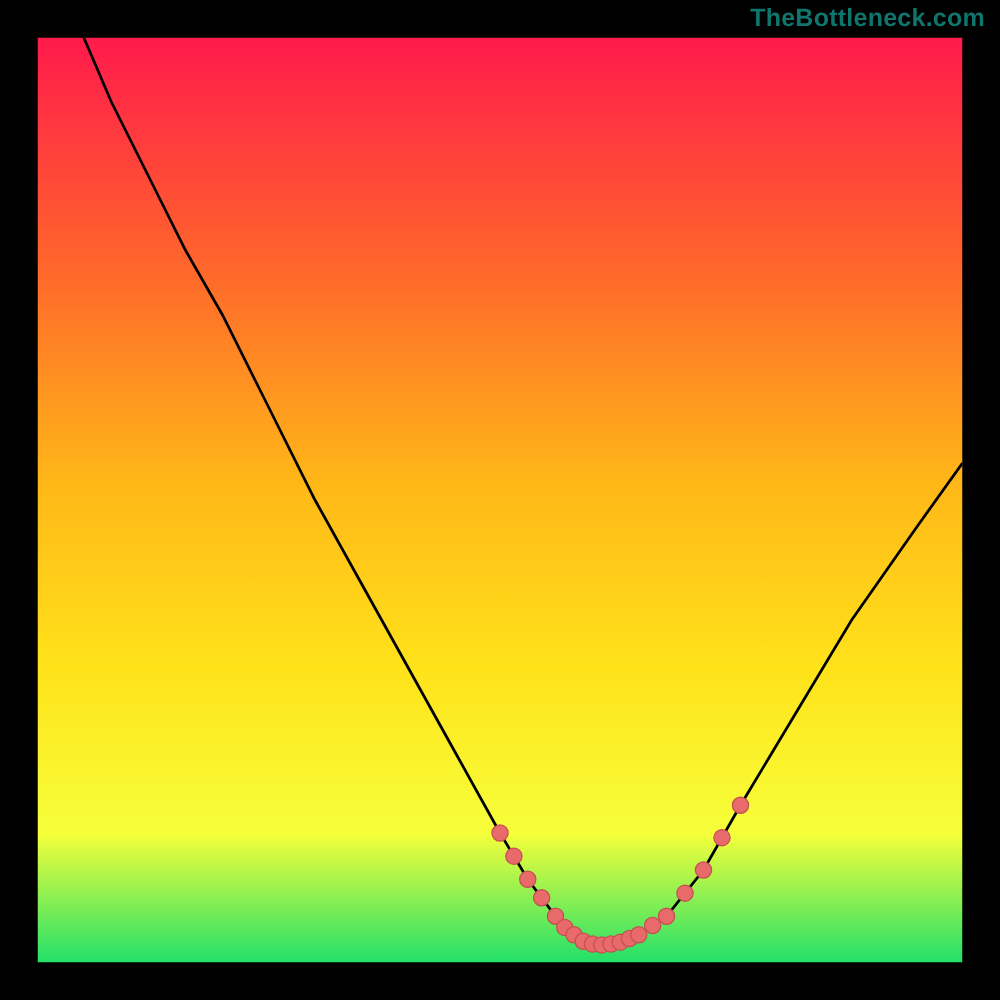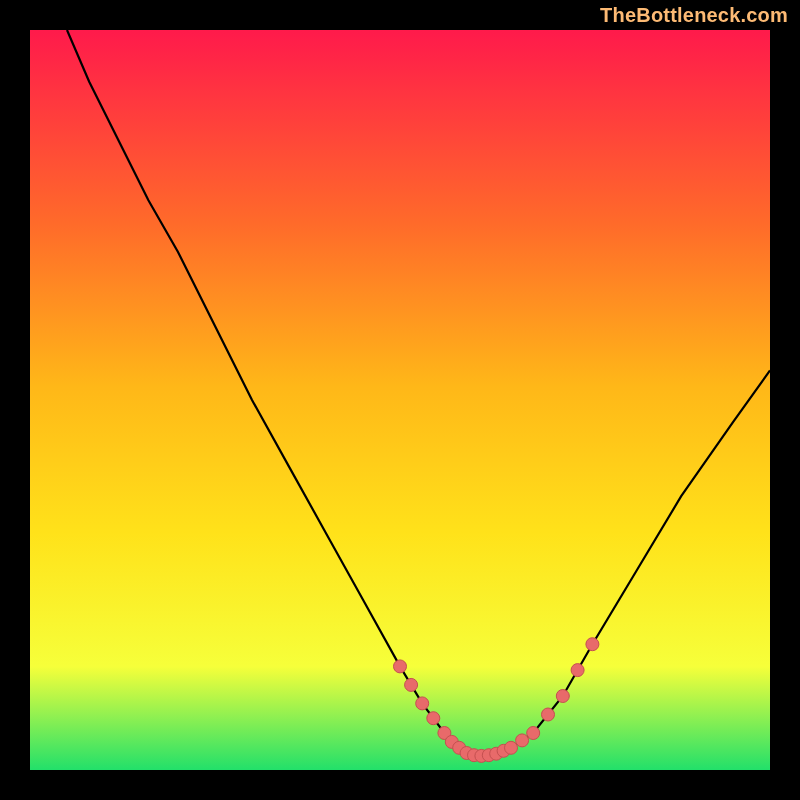--- a/index.html
+++ b/index.html
@@ -10,21 +10,21 @@
     height: 800px;
     background: #000;
   }
   .watermark {
     position: absolute;
     top: 4px;
     right: 12px;
     font-family: Arial, Helvetica, sans-serif;
     font-size: 20px;
     font-weight: bold;
-    color: #fdba74;
+    color: #0f766e;
     letter-spacing: 0.2px;
     z-index: 10;
   }
   .plot {
     position: absolute;
     left: 30px;
     top: 30px;
     width: 740px;
     height: 740px;
   }

